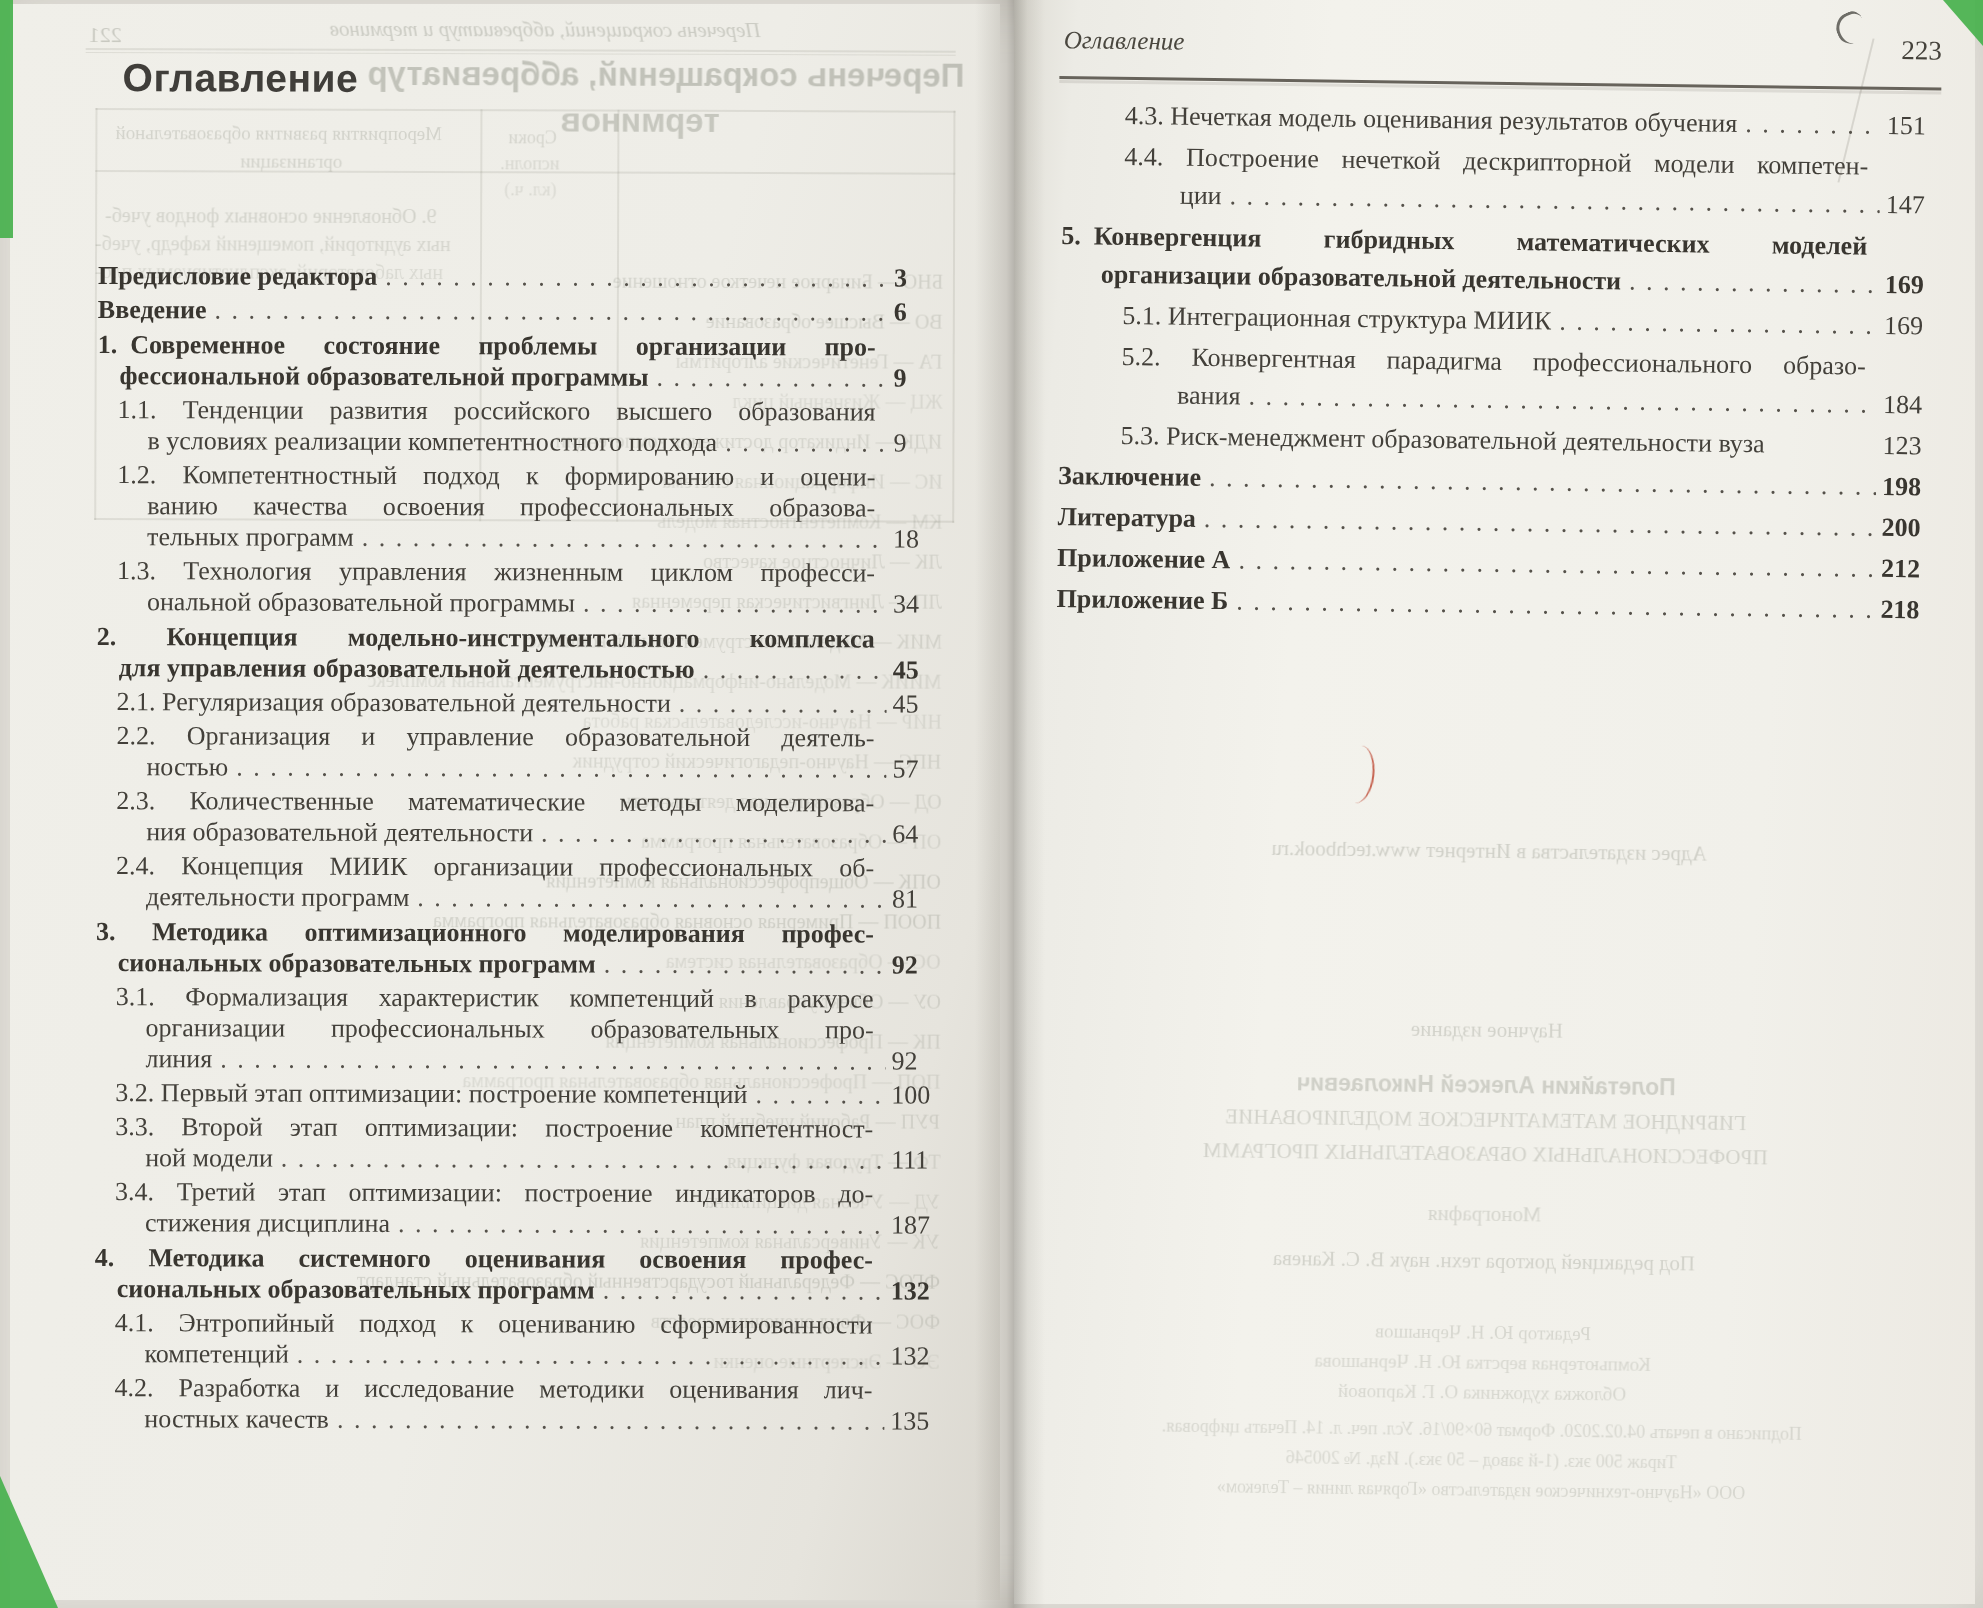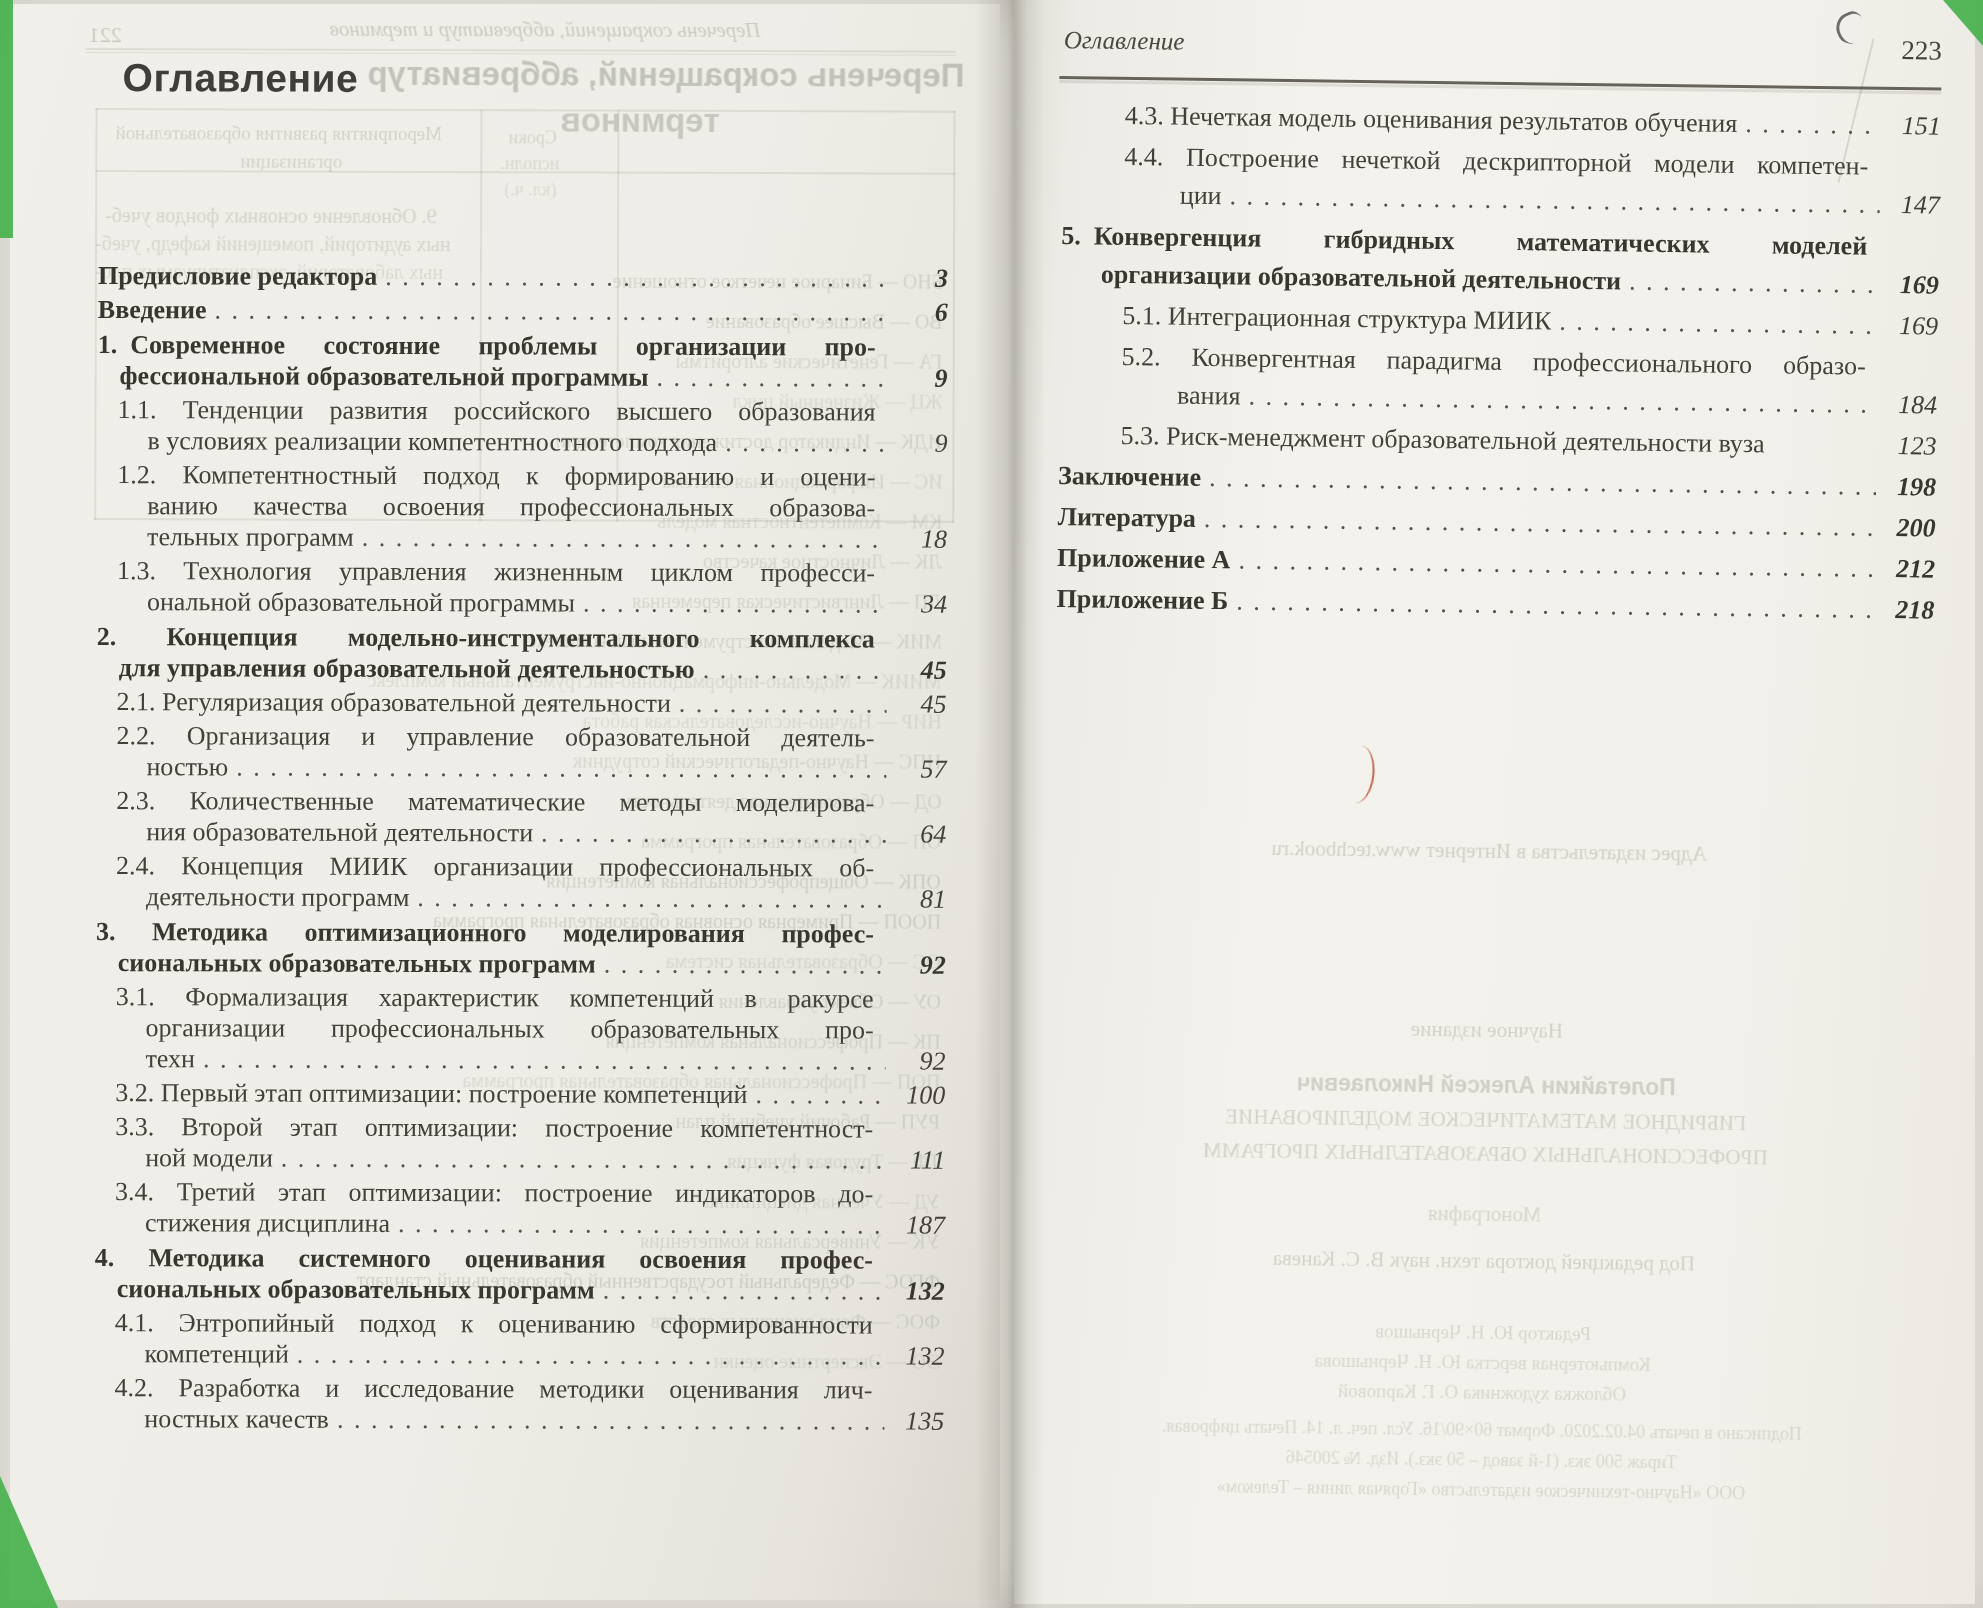--- a/index.html
+++ b/index.html
@@ -29,21 +29,21 @@
   .line.last{display:flex;align-items:baseline;}
   .tocL .ind0{margin-left:8px;}  .tocL .ind1{margin-left:30px;}
   .tocL .ind2{margin-left:28px;} .tocL .ind3{margin-left:58px;}
   .tocR .ind0{margin-left:0;}    .tocR .ind1{margin-left:40px;}
   .tocR .ind2{margin-left:62px;} .tocR .ind3{margin-left:118px;}
   .txt{flex:0 1 auto;overflow:hidden;}
   .lead{flex:1 1 0;min-width:0;overflow:hidden;white-space:nowrap;margin:0 6px 0 8px;
     color:#55514a;font-weight:400;}
   .lead::after{content:". . . . . . . . . . . . . . . . . . . . . . . . . . . . . . . . . . . . . . . . . . . . . . . . . . . . . . . . . . . . . . . .";letter-spacing:2px;}
   .lead.nolead::after{content:"";}
-  .pg{flex:0 0 auto;min-width:54px;text-align:right;font-style:italic;}
+  .pg{flex:0 0 auto;min-width:54px;}
   
   .rhead{position:absolute;left:50px;top:24px;width:878px;display:flex;justify-content:space-between;align-items:baseline;z-index:3;}
   .rh-title{font-style:italic;font-size:25px;color:#4a473f;}
   .rh-page{font-size:27px;color:#45423b;}
   .rule{position:absolute;left:46px;top:76px;width:882px;height:2.5px;background:#67635b;
     box-shadow:0 4px 0 rgba(100,95,85,.14);z-index:3;}
   
   .ghost-layer{position:absolute;inset:0;z-index:1;}
   .g{position:absolute;transform:scaleX(-1);color:#6d7163;filter:blur(.6px);
     white-space:nowrap;font-family:"Liberation Serif","DejaVu Serif",serif;}
@@ -217,21 +217,21 @@
             <div class="line ind1 last">
               <span class="txt">сиональных образовательных программ</span>
               <span class="lead"></span>
               <span class="pg">92</span>
             </div>
           </div>
           <div class="entry">
             <div class="line ind2"><span class="txt">3.1. Формализация характеристик компетенций в ракурсе</span></div>
             <div class="line ind3"><span class="txt">организации профессиональных образовательных про-</span></div>
             <div class="line ind3 last">
-              <span class="txt">техн</span>
+              <span class="txt">линия</span>
               <span class="lead"></span>
               <span class="pg">92</span>
             </div>
           </div>
           <div class="entry">
             <div class="line ind2 last">
               <span class="txt">3.2. Первый этап оптимизации: построение компетенций</span>
               <span class="lead"></span>
               <span class="pg">100</span>
             </div>

